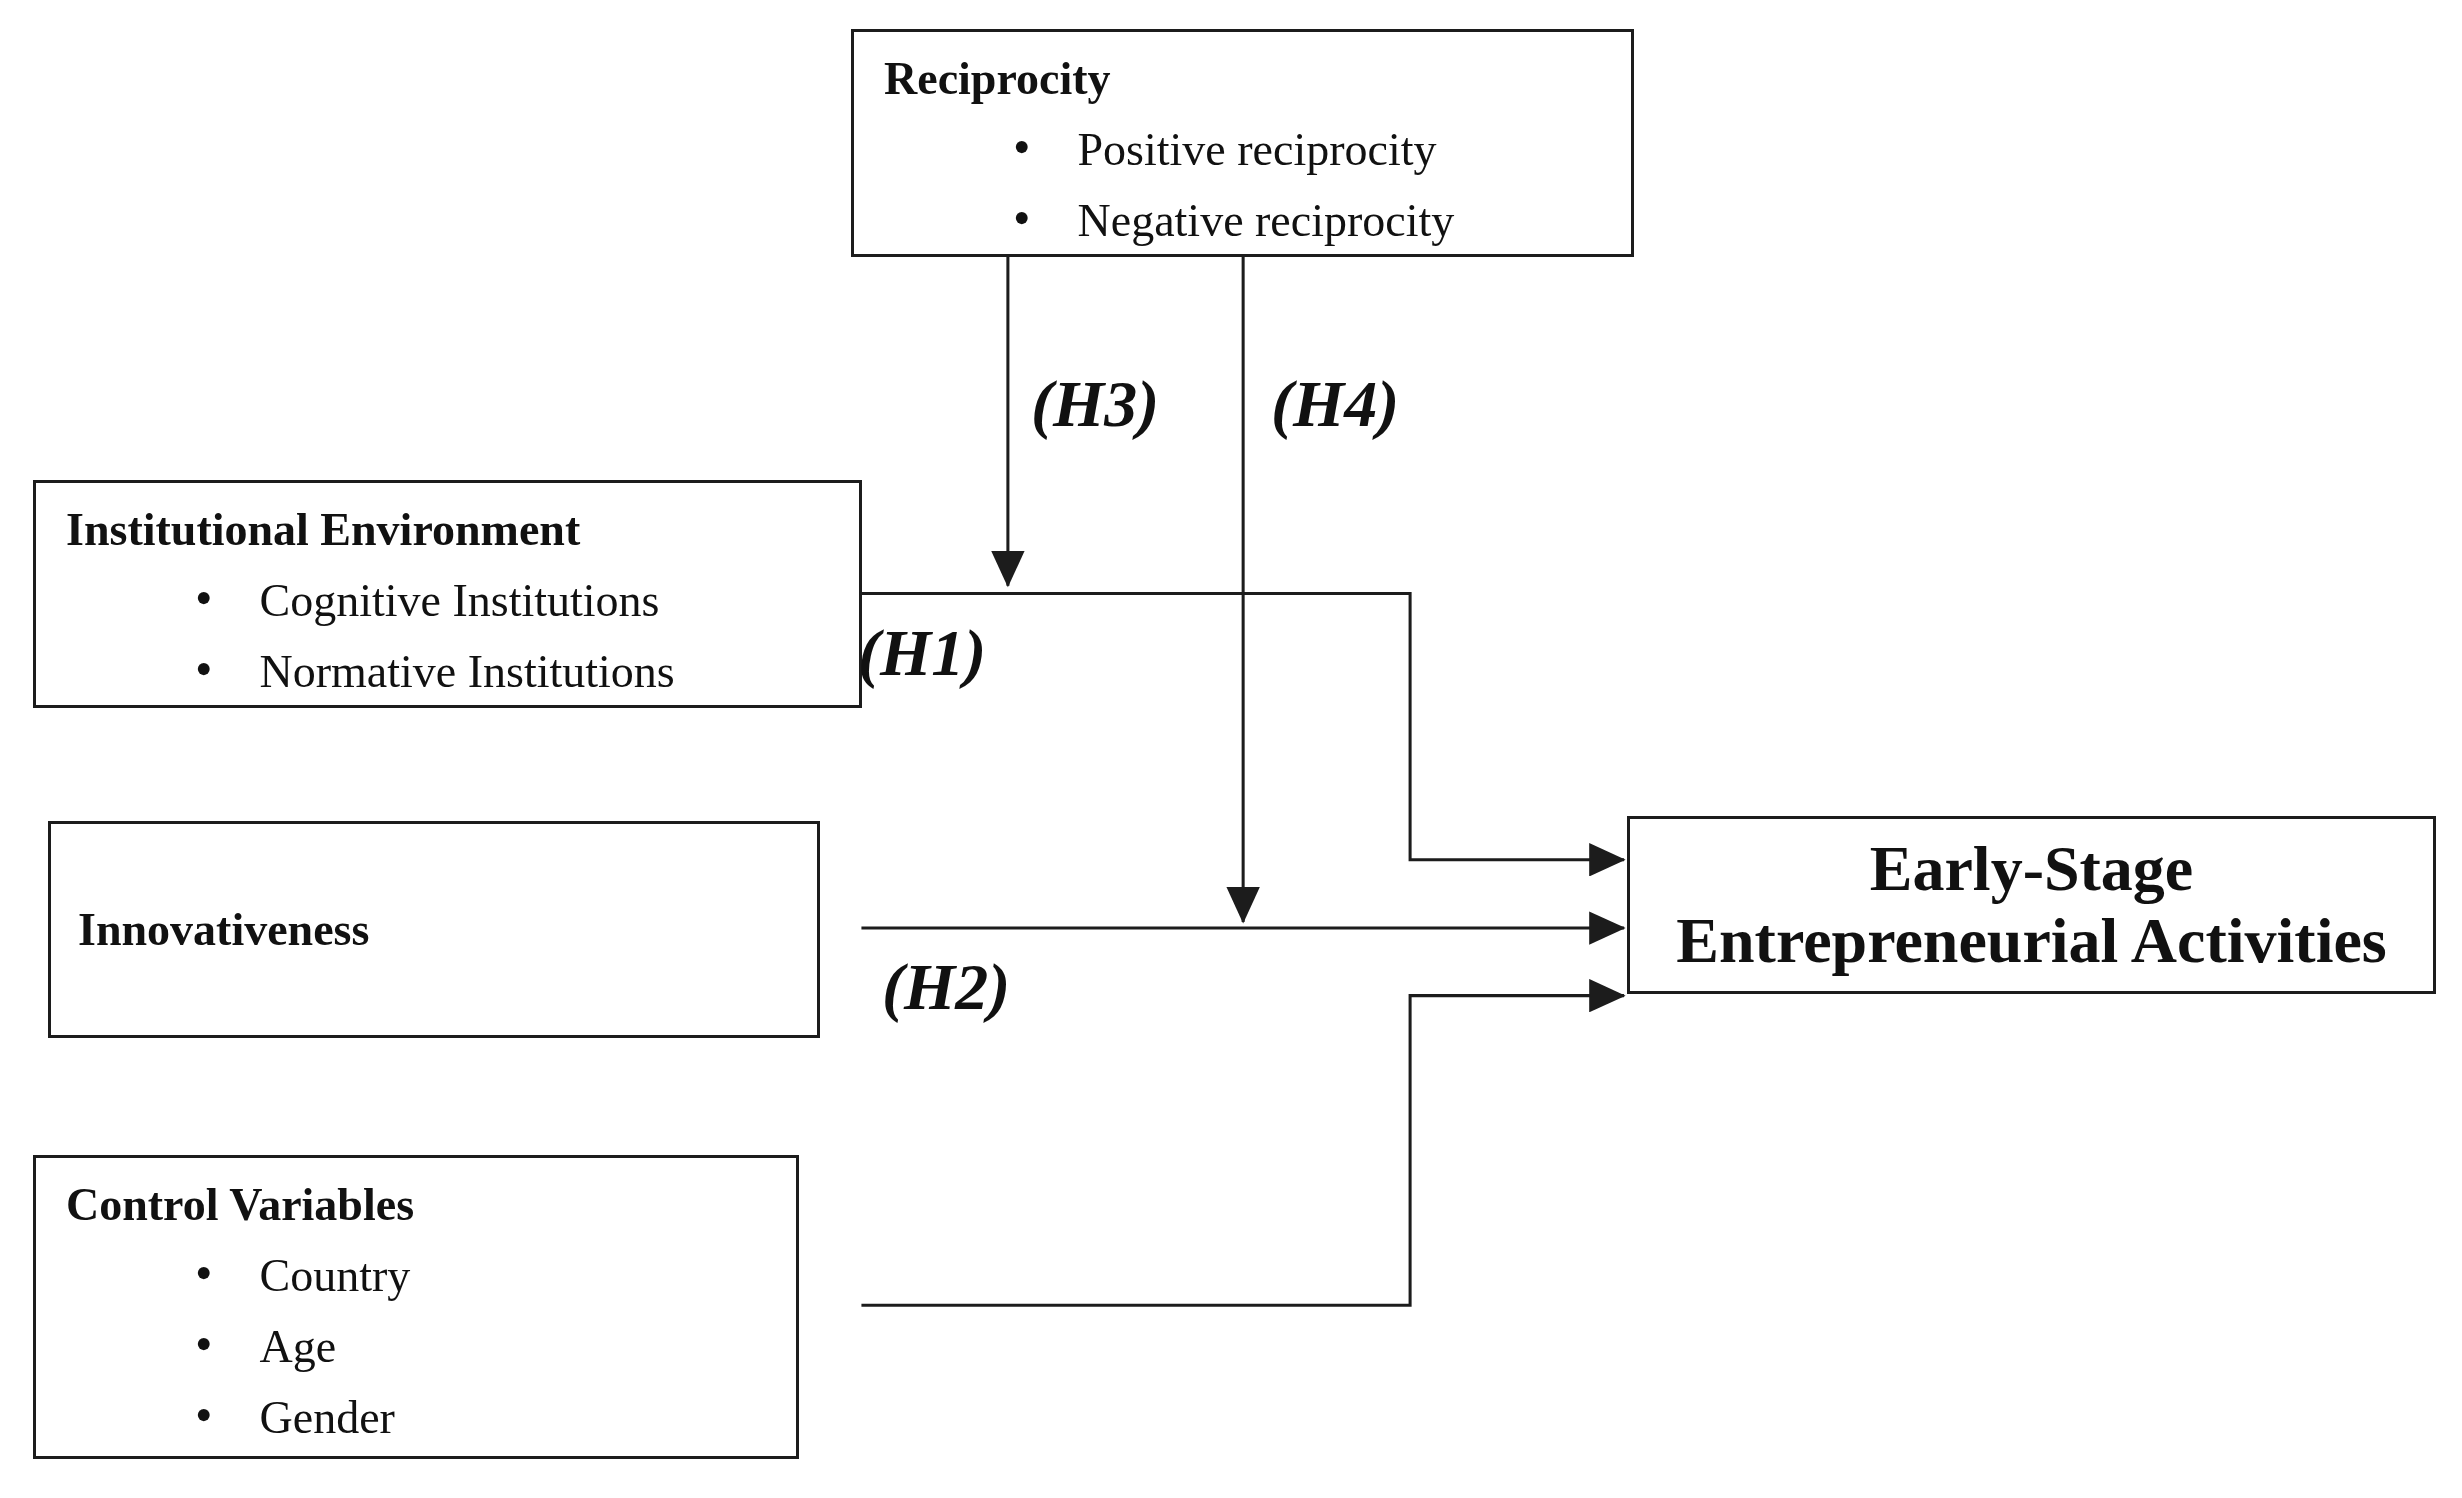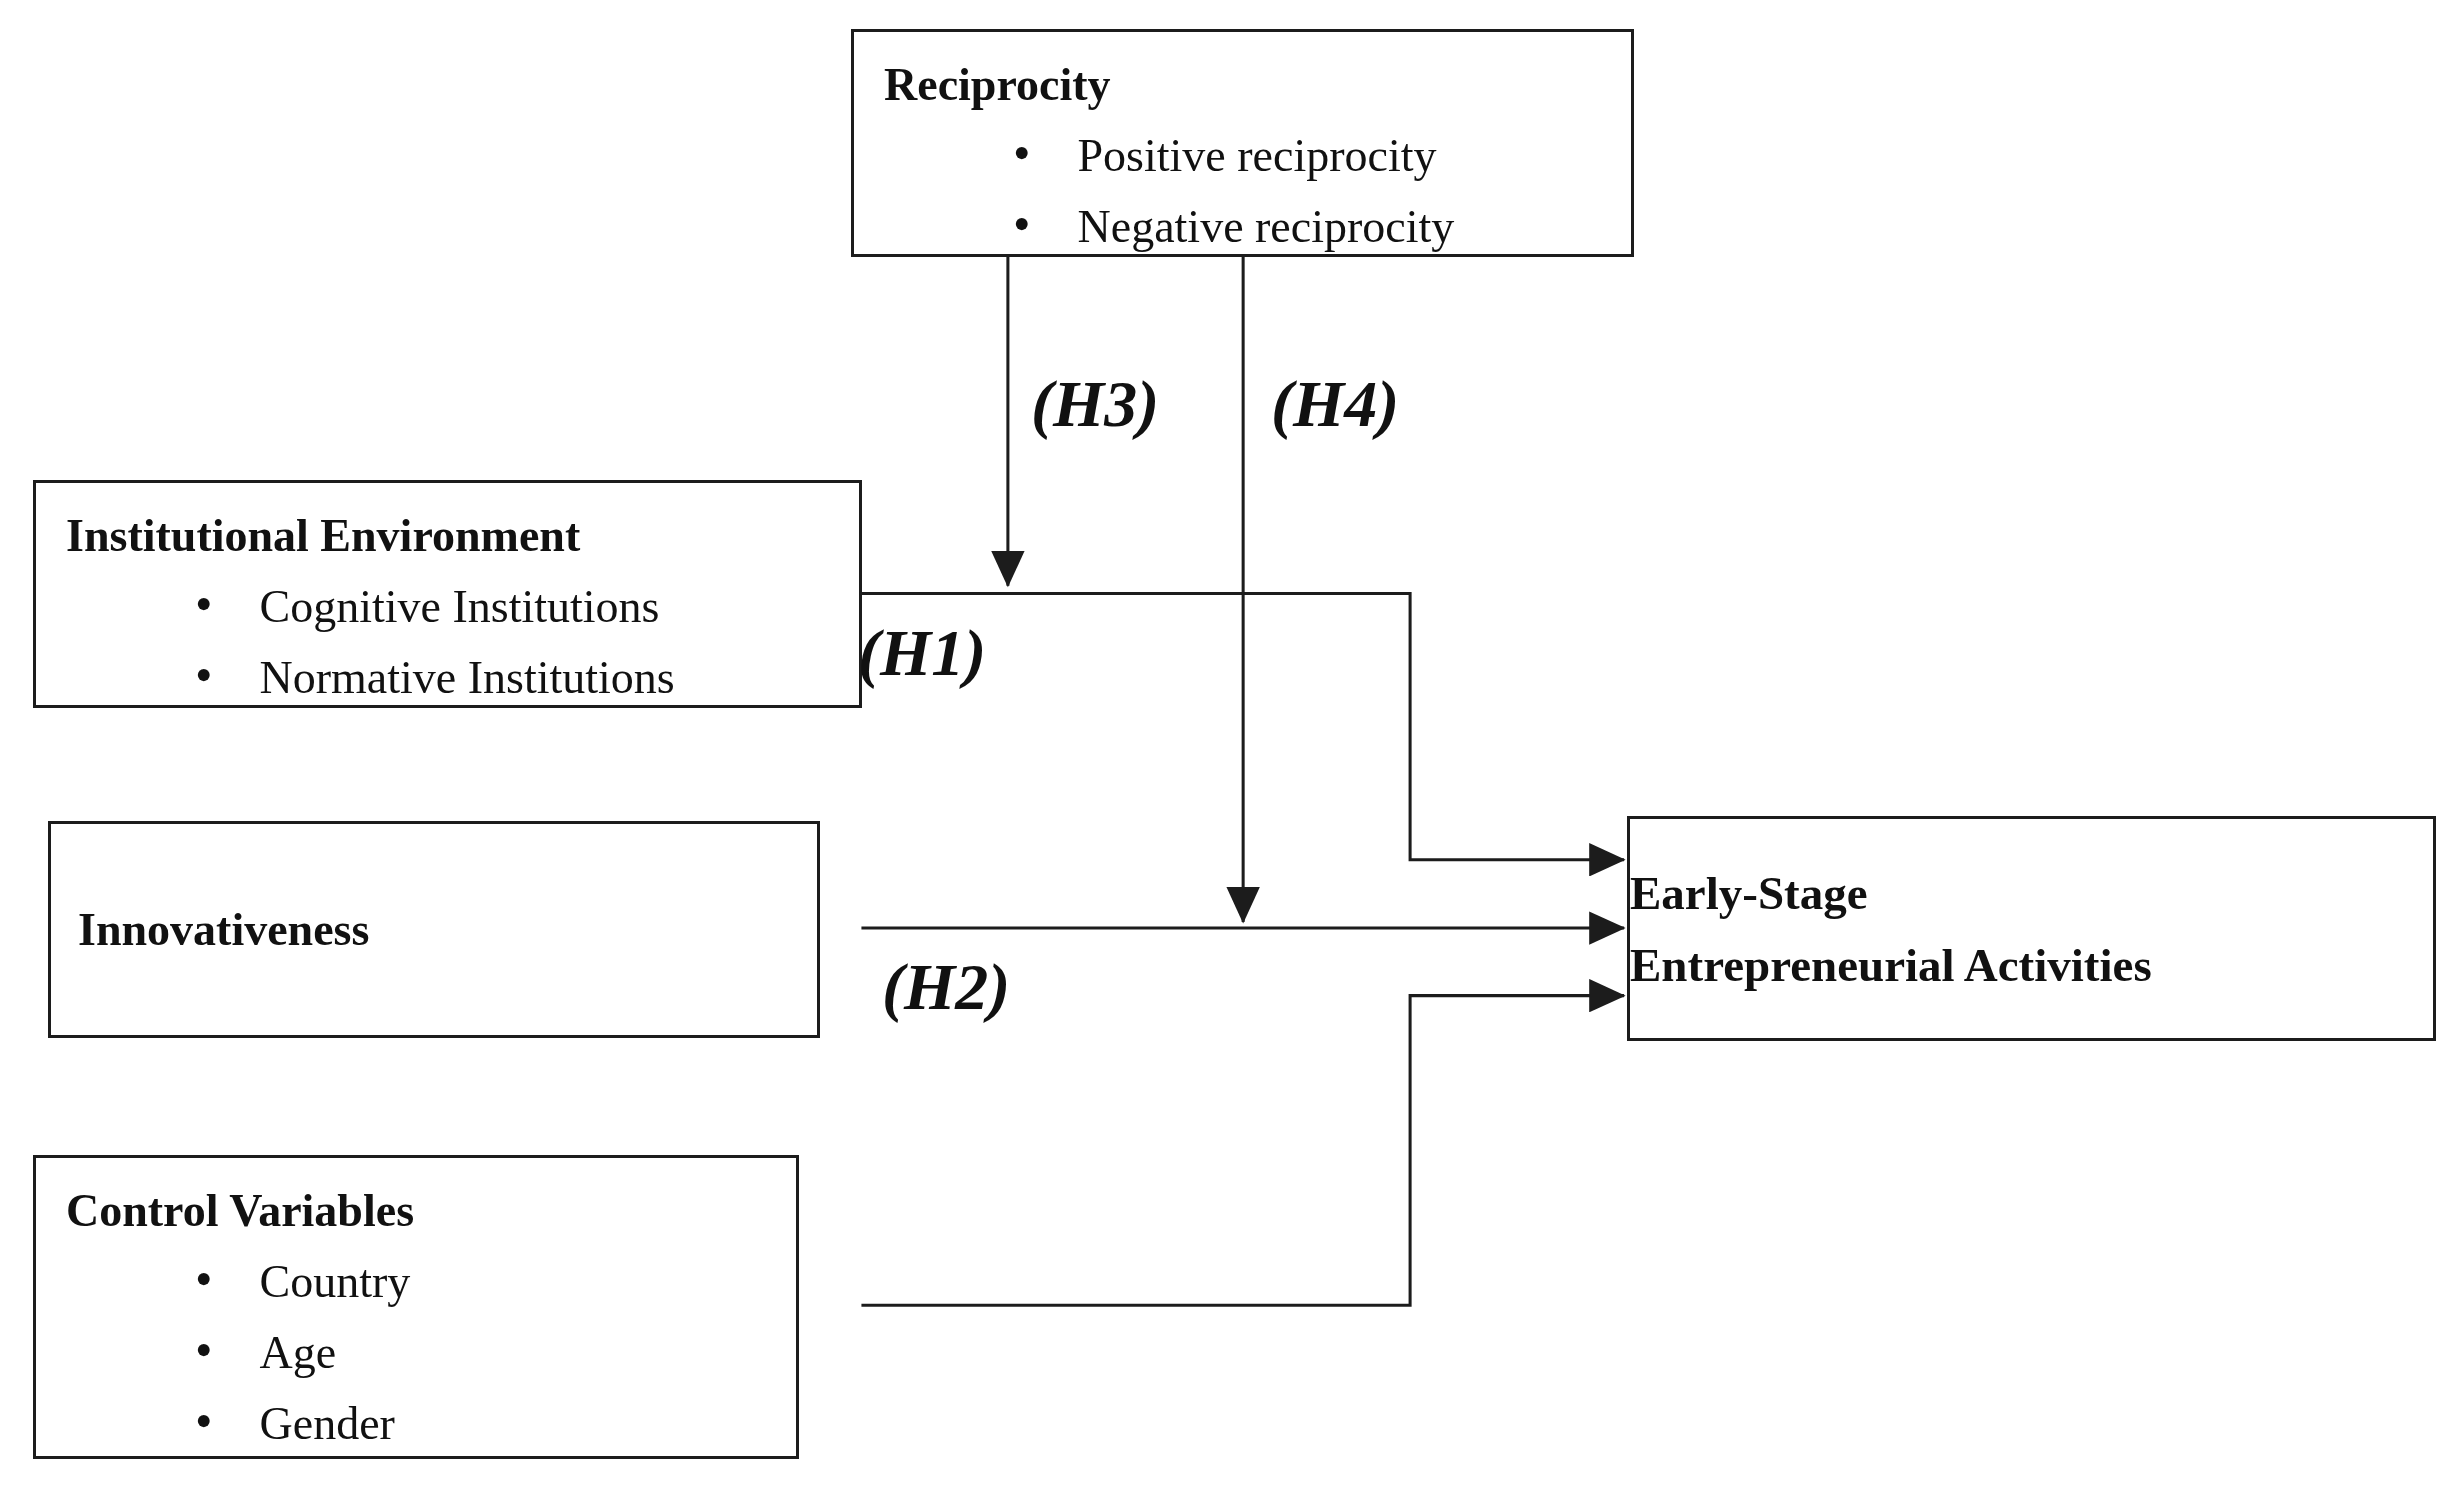--- a/index.html
+++ b/index.html
@@ -32,21 +32,21 @@
   .box {
     position: absolute;
     background: #ffffff;
     border: 3px solid #1c1c1c;
     box-sizing: border-box;
     font-size: 46px;
     line-height: 71px;
   }
   .box-title {
     font-weight: 700;
-    padding: 17px 0 0 30px;
+    padding: 11px 0 0 30px;
     white-space: nowrap;
   }
   ul.bullets {
     list-style: none;
     margin: 0;
     padding: 0 0 0 159px;
   }
   ul.bullets li {
     display: flex;
     align-items: center;
@@ -59,23 +59,23 @@
     line-height: 1;
     transform: translateY(-3px);
   }
   
   .box-reciprocity   { left: 851px; top:   29px; width: 783px; height: 228px; }
   .box-institutional { left:   33px; top:  480px; width: 829px; height: 228px; }
   .box-innovativeness{ left:   33px; top: 821px; width: 772px; height: 217px;
                        display: flex; align-items: center; margin-left: 15px; }
   .box-innovativeness .box-title { padding: 0 0 0 27px; }
   .box-controls      { left:   33px; top: 1155px; width: 766px; height: 304px; }
-  .box-outcome       { left: 1627px; top: 816px; width: 809px; height: 225px;
+  .box-outcome       { left: 1627px; top: 816px; width: 809px; height: 178px;
                        display: flex; flex-direction: column; justify-content: center;
-                       font-weight: 700; font-size: 47px; line-height: 72px; }
+                       text-align: center; font-weight: 700; font-size: 64px; line-height: 72px; }
   .hlabel {
     position: absolute;
     font-weight: 700;
     font-style: italic;
     font-size: 66px;
     line-height: 61px;
     white-space: nowrap;
   }
   .hlabel-h3 { left: 1031px; top: 373px; }
   .hlabel-h4 { left: 1271px; top: 373px; }

